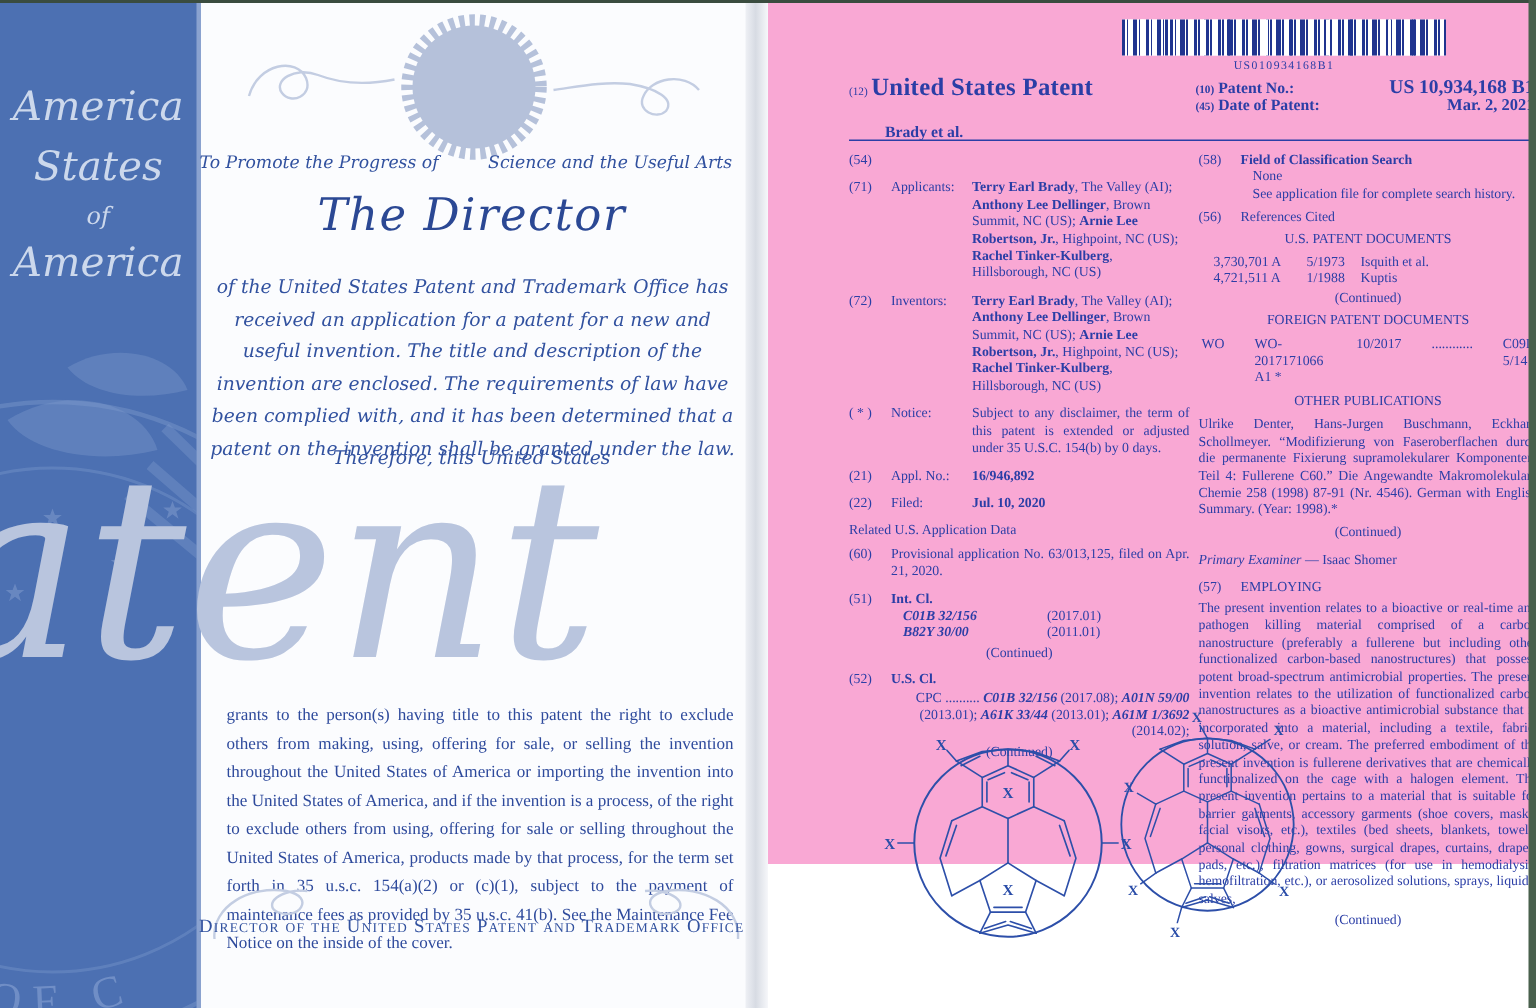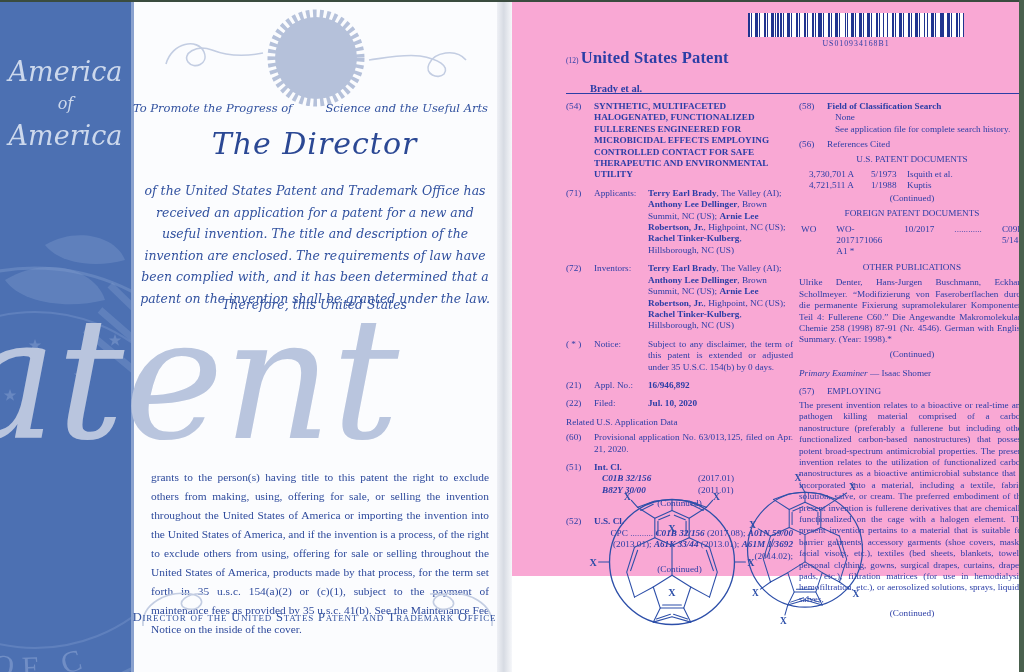--- a/index.html
+++ b/index.html
@@ -108,20 +108,21 @@
         </g>
         <defs>
           <path id="wmarc" d="M -40,330 A 196 196 0 0 0 330,310" fill="none"></path>
         </defs>
         <text font-family="Liberation Serif,serif" font-size="30" letter-spacing="9" fill="#9db3dd" opacity=".7">
           <textPath href="#wmarc" startOffset="60">MENT OF C</textPath>
         </text>
       </svg>
       <div class="band-title">
         <div class="big">America</div>
+        <div class="big">States</div>
         <div class="small">of</div>
         <div class="big">America</div>
       </div>
     </div>
 
     <div class="cover-body">
       <div class="ornament-row">
         <svg width="100" height="56" viewBox="0 0 100 56">
           <path d="M2,34 C8,12 34,8 40,22 C45,34 30,40 24,32 C18,24 32,14 48,20 C66,27 84,26 99,23" fill="none" stroke="#c3cde2" stroke-width="1.6"></path>
         </svg>
@@ -168,27 +169,36 @@
     </div>
 
     <div class="phead">
       <div>
         <div>
           <span class="snum">(12)</span>
           <span class="ptitle">United States Patent</span>
         </div>
         <div class="pauthors">Brady et al.</div>
       </div>
+      <div>
+        <div class="pn-row">
+          <span class="pn-label"><span class="snum">(10)</span> <span>Patent No.:</span></span>
+          <span class="pn-value">US 10,934,168 B1</span>
+        </div>
+        <div class="pn-row">
+          <span class="pn-label"><span class="snum">(45)</span> <span>Date of Patent:</span></span>
+          <span class="pd-value">Mar. 2, 2021</span>
+        </div>
+      </div>
     </div>
     <div class="hrule"></div>
 
     <div class="col col1">
       <div class="item">
         <span>(54)</span>
-        <span class="b">SYNTHETIC, MULTIFACETED HALOGENATED, FUNCTIONALIZED FULLERENES ENGINEERED FOR MICROBICIDAL EFFECTS EMPLOYING CONTROLLED CONTACT FOR SAFE THERAPEUTIC AND ENVIRONMENTAL UTILITY</span>
       </div>
 
       <div class="item3">
         <span>(71)</span>
         <span>Applicants:</span>
         <span><span style="font-weight: bold;">Terry Earl Brady</span><span>, The Valley (AI); </span><span style="font-weight: bold;">Anthony Lee Dellinger</span><span>, Brown Summit, NC (US); </span><span style="font-weight: bold;">Arnie Lee Robertson, Jr.</span><span>, Highpoint, NC (US); </span><span style="font-weight: bold;">Rachel Tinker-Kulberg</span><span>, Hillsborough, NC (US)</span></span>
       </div>
 
       <div class="item3">
         <span>(72)</span>

